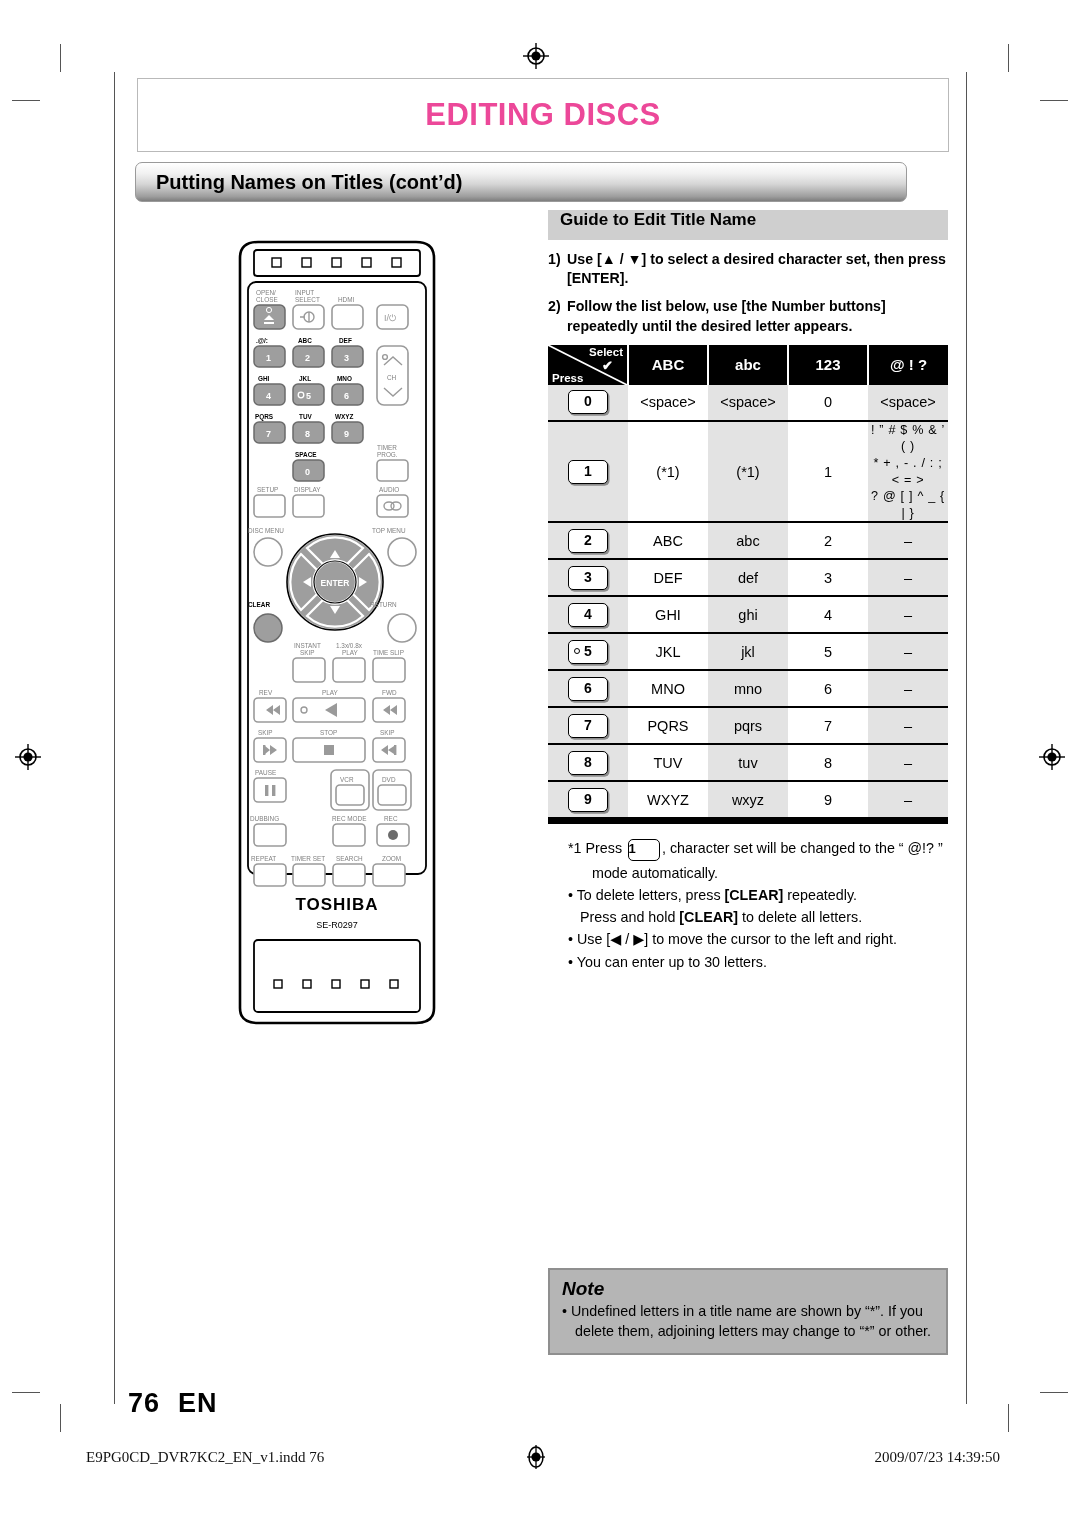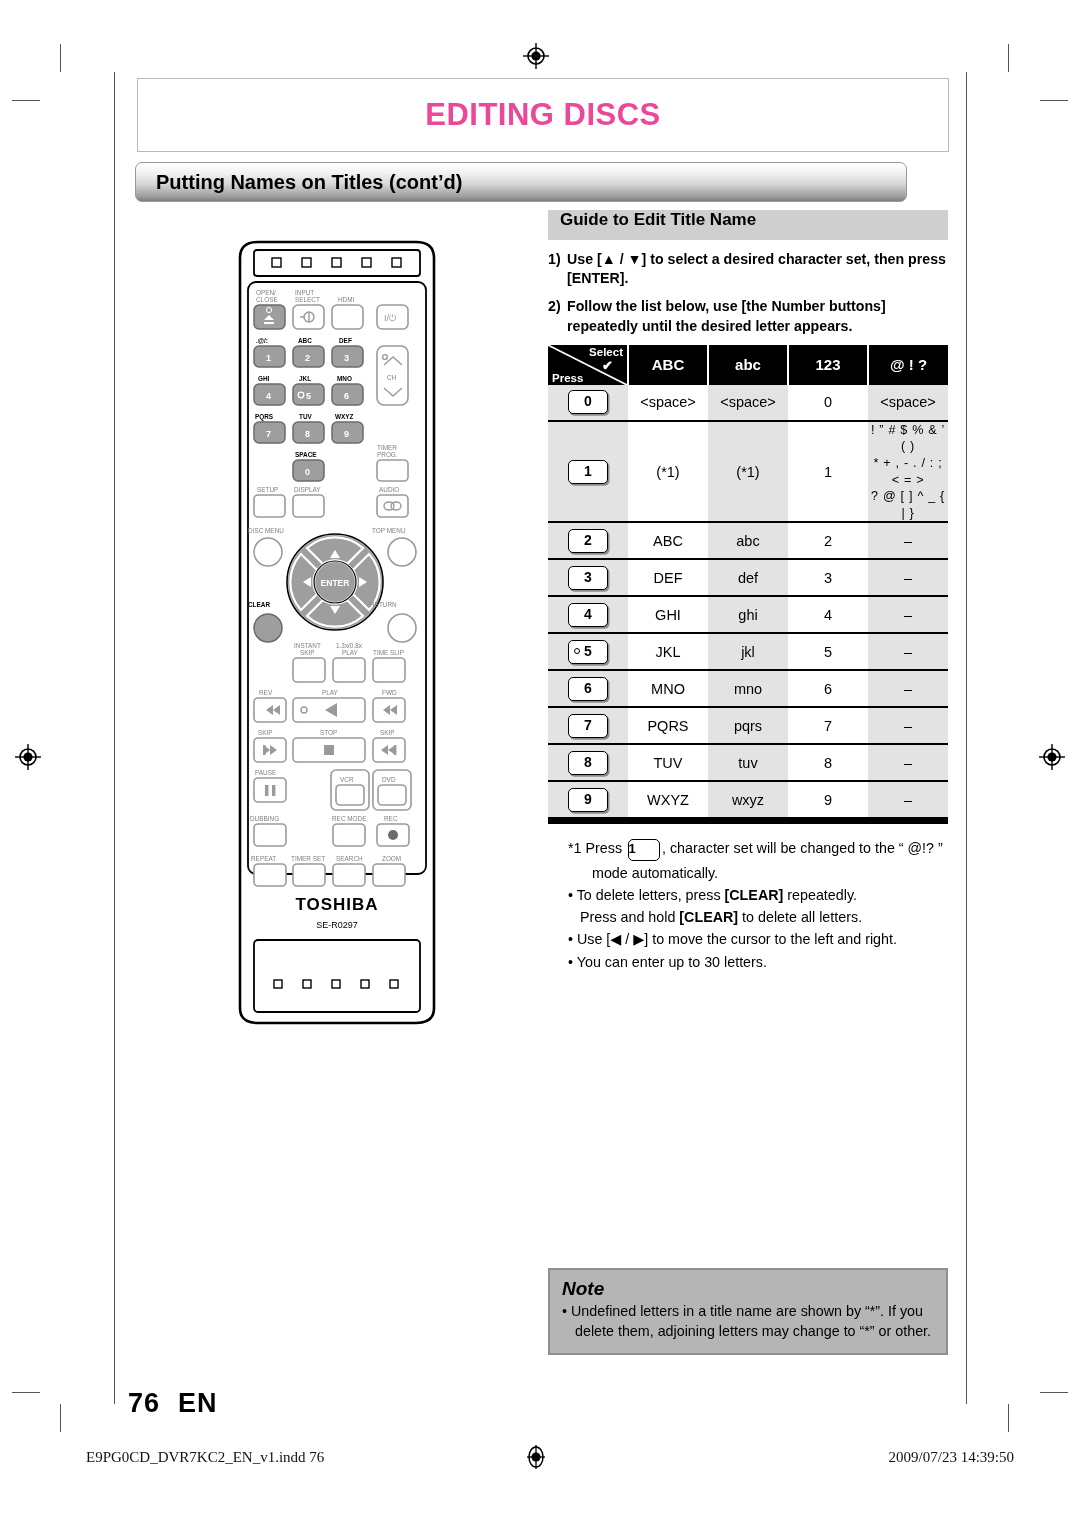--- a/index.html
+++ b/index.html
@@ -138,21 +138,21 @@
     margin-top:14px;
   }
   .pageno .en{margin-left:18px;}
 
   
   .footer{
     position:absolute;left:0;top:1449px;width:1080px;height:20px;
     font-family:"Liberation Serif", serif;font-size:15px;color:#111;
   }
   .footer .left{position:absolute;left:86px;top:0;white-space:nowrap;}
-  .footer .right{position:absolute;right:66px;top:0;white-space:nowrap;}
+  .footer .right{position:absolute;right:80px;top:0;white-space:nowrap;}
 
   
   .remote-wrap{position:absolute;left:232px;top:240px;width:210px;height:785px;}
   .remote-wrap svg{display:block;}
 </style>
 </head>
 <body>
 
 <div class="page">
 

